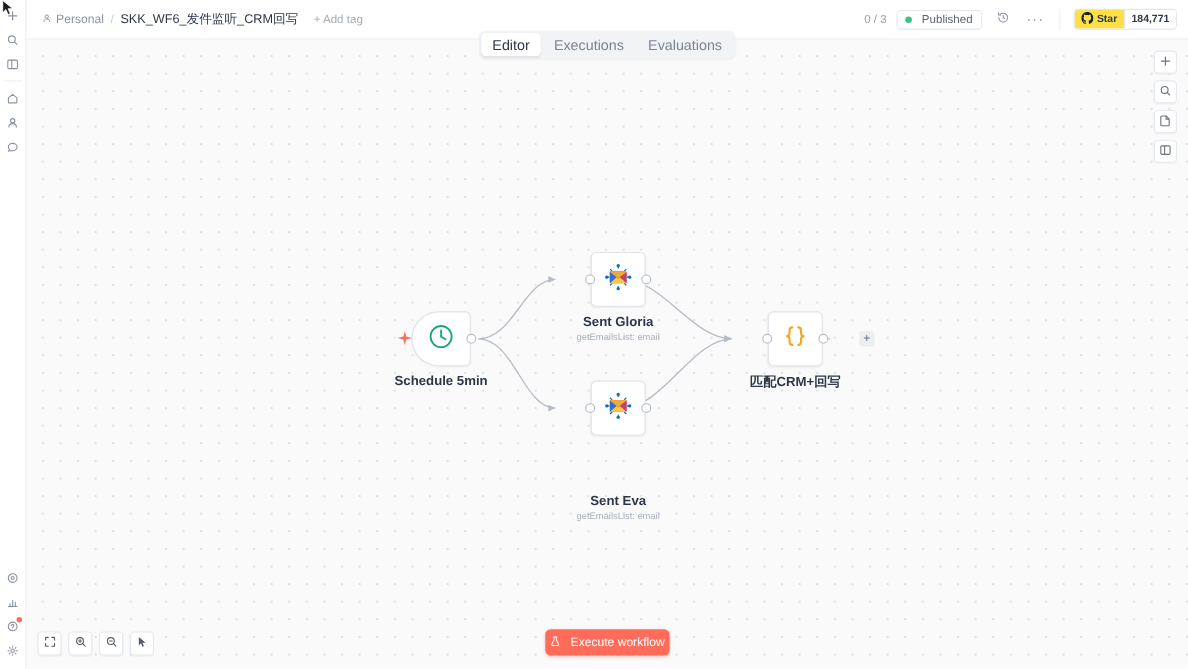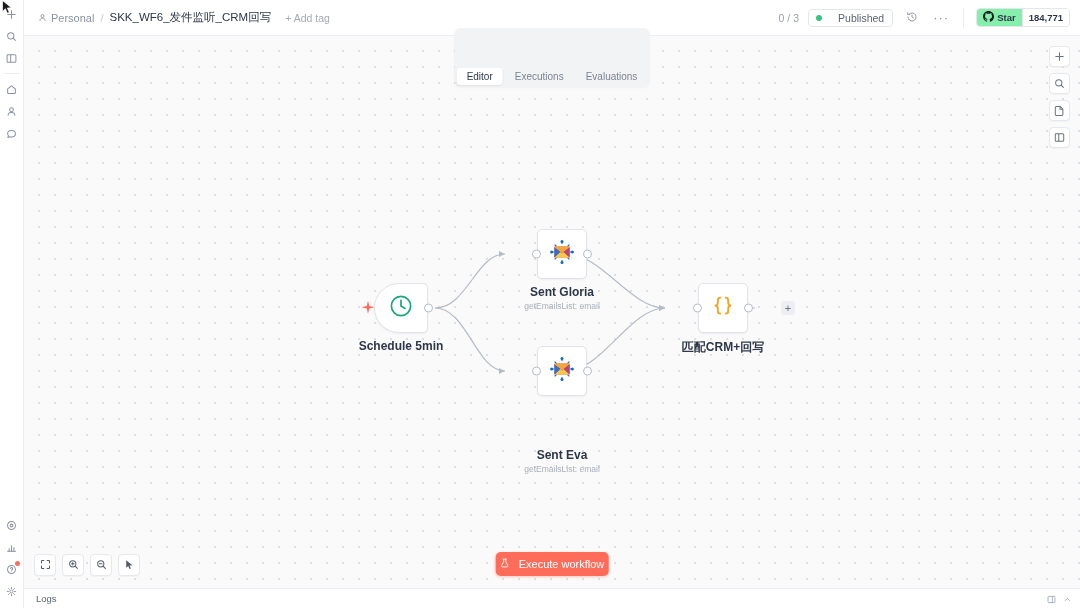--- a/index.html
+++ b/index.html
@@ -45,51 +45,51 @@
   .crumbs { display: flex; align-items: center; gap: 6px; font-size: 11px; }
   .crumb-home { display:flex; align-items:center; gap:4px; color:#8b92a0; }
   .crumb-home span { font-size: 11px; }
   .crumb-sl { color: #c7ccd4; font-size: 11px; }
   .crumb-name { color: #2d3748; font-size: 11.5px; }
   .addtag { color: #a4aab6; font-size: 10.5px; margin-left: 8px; cursor: pointer; }
 
   .hdr-right { margin-left: auto; display: flex; align-items: center; gap: 9px; }
   .counter { font-size: 10.5px; color: #9aa1ae; }
   .pub-badge {
-    display: flex; align-items: center; gap: 16px;
+    display: flex; align-items: center; gap: 9px;
     border: 1px solid #e3e7ec; border-radius: 4px;
     padding: 2px 8px 2px 7px; font-size: 10.5px; color: #5b6472; background:#fff;
   }
   .pub-dot { width: 6px; height: 6px; border-radius: 50%; background: #3ac47d; }
   .ic-btn {
     width: 20px; height: 20px; display:flex; align-items:center; justify-content:center;
     color: #8b92a0; border-radius: 3px; cursor: pointer;
   }
   .dots { letter-spacing: 1px; font-size: 13px; color: #8b92a0; line-height: 8px; }
   .hdr-div { width: 1px; height: 20px; background: #ebeef2; margin: 0 3px; }
   .gh {
     display: flex; align-items: stretch; border: 1px solid #e3e7ec;
     border-radius: 4px; overflow: hidden; height: 19px; background: #fff;
   }
-  .gh-l { display:flex; align-items:center; gap:3px; padding: 0 6px; background:#86efac; }
+  .gh-l { display:flex; align-items:center; gap:3px; padding: 0 6px; background:#fde047; }
   .gh-l span { font-size: 9.5px; font-weight: bold; color: #2d3748; }
   .gh-r {
     display:flex; align-items:center; padding: 0 6px; font-size: 9.5px;
     font-weight: bold; color:#2d3748; border-left: 1px solid #e3e7ec; background:#fff;
   }
 
   
   .tabs {
     position: absolute; top: 28px; left: 50%; transform: translateX(-50%);
     background: #f2f3f5; border-radius: 6px; padding: 2px;
     display: flex; gap: 2px; z-index: 25; box-shadow: 0 1px 2px rgba(0,0,0,.04);
   }
   .tab {
-    padding: 3px 10px; font-size: 10px; color: #7b8394;
-    border-radius: 4px; cursor: pointer; white-space: nowrap; margin-top: 38px;
+    padding: 3px 10px; font-size: 13px; color: #7b8394;
+    border-radius: 4px; cursor: pointer; white-space: nowrap;
   }
   .tab.active { background: #fff; color: #2d3748; box-shadow: 0 1px 2px rgba(0,0,0,.07); }
 
   
   .canvas {
     flex: 1; position: relative; overflow: hidden;
     background-color: #fafafa;
     background-image: radial-gradient(#dcdfe4 1px, transparent 1px);
     background-size: 16px 16px;
     background-position: 7px 7px;
@@ -519,31 +519,15 @@
         <span>
           <svg width="10" height="10" viewBox="0 0 12 12" fill="none" stroke="#fff" stroke-width="1.1" stroke-linejoin="round">
               <path d="M4.7 1.4v3.1L2.3 9.2a1 1 0 0 0 .9 1.5h5.6a1 1 0 0 0 .9-1.5L7.3 4.5V1.4"></path>
               <path d="M4.1 1.4h3.8" stroke-linecap="round"></path>
             </svg>
         </span>
         <span>Execute workflow</span>
       </button>
     </div>
 
-    <div class="logs">
-      <span class="logs-label">Logs</span>
-      <div class="logs-right">
-        <span>
-          <svg width="9" height="9" viewBox="0 0 12 12" fill="none" stroke="currentColor" stroke-width="1.1">
-              <rect x="1.4" y="1.8" width="9.2" height="8.4" rx="1.1"></rect>
-              <path d="M7.2 1.8v8.4"></path>
-            </svg>
-        </span>
-        <span>
-          <svg width="9" height="9" viewBox="0 0 12 12" fill="none" stroke="currentColor" stroke-width="1.2" stroke-linecap="round" stroke-linejoin="round">
-              <path d="M3.1 7.3L6 4.4l2.9 2.9"></path>
-            </svg>
-        </span>
-      </div>
-    </div>
 
   </div>
 </div>
 
 </body></html>

